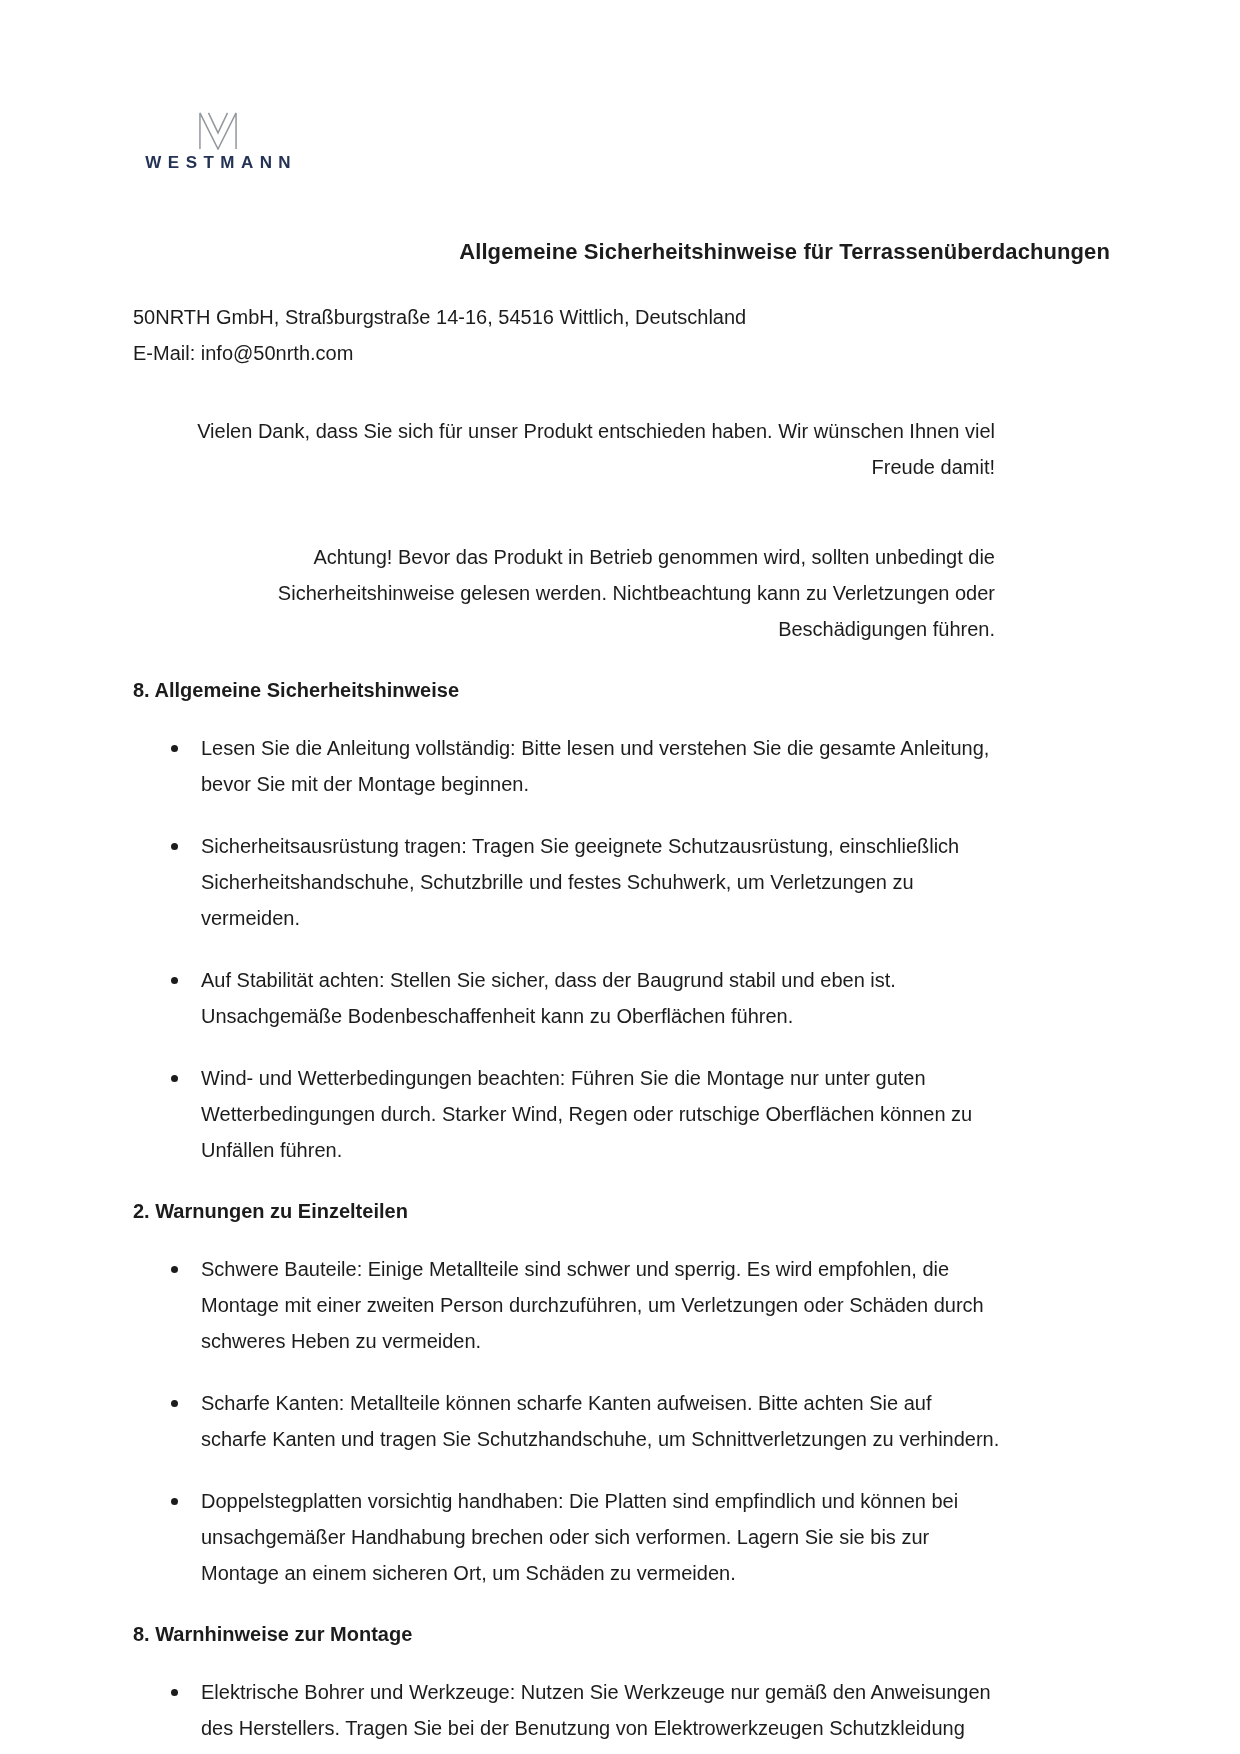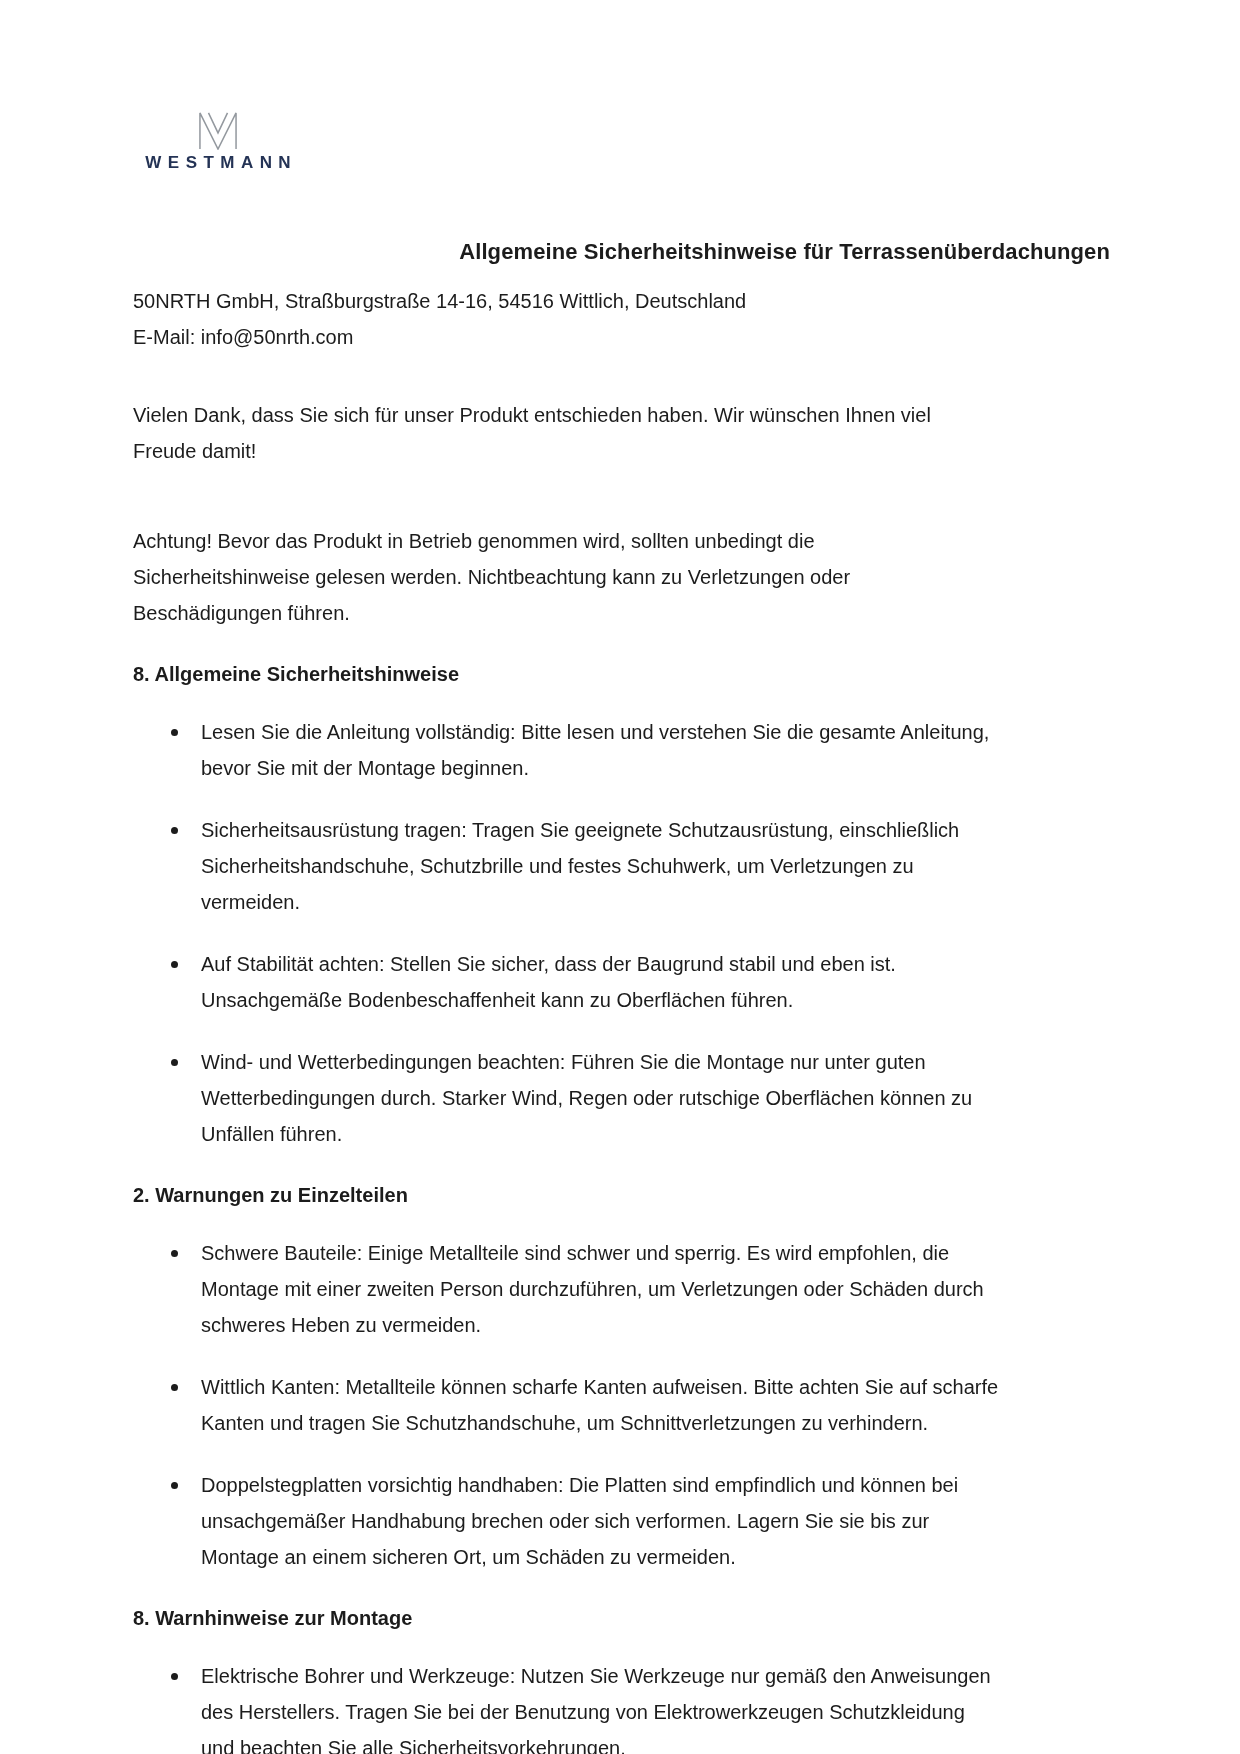--- a/index.html
+++ b/index.html
@@ -42,29 +42,30 @@
 
   
   .doc-title{
     margin-top:66px;
     font-size:22px;
     font-weight:700;
     letter-spacing:0.1px;
     text-align:right;
   }
   .address{
-    margin-top:18px;
+    margin-top:34px;
     font-size:20px;
     line-height:36px;
     max-width:880px;
   }
   .para{
     font-size:20px;
     line-height:36px;
     max-width:862px;
+    text-align:right;
   }
   .intro{margin-top:42px;}
   .notice{margin-top:54px;}
   .section-heading{
     font-size:20px;
     font-weight:700;
     margin-top:32px;
     margin-bottom:28px;
   }
   b.lead{font-weight:400;margin-top:11px;}
@@ -138,21 +139,21 @@
     </ul>
 
     <h2 class="section-heading">2. Warnungen zu Einzelteilen</h2>
     <ul class="bullets">
       <li>
         <span class="dot"></span>
         <p class="itext"><b class="lead">Schwere Bauteile:</b> <span>Einige Metallteile sind schwer und sperrig. Es wird empfohlen, die Montage mit einer zweiten Person durchzuführen, um Verletzungen oder Schäden durch schweres Heben zu vermeiden.</span></p>
       </li>
       <li>
         <span class="dot"></span>
-        <p class="itext"><b class="lead">Wittlich Kanten:</b> <span>Metallteile können scharfe Kanten aufweisen. Bitte achten Sie auf scharfe Kanten und tragen Sie Schutzhandschuhe, um Schnittverletzungen zu verhindern.</span></p>
+        <p class="itext"><b class="lead">Scharfe Kanten:</b> <span>Metallteile können scharfe Kanten aufweisen. Bitte achten Sie auf scharfe Kanten und tragen Sie Schutzhandschuhe, um Schnittverletzungen zu verhindern.</span></p>
       </li>
       <li>
         <span class="dot"></span>
         <p class="itext"><b class="lead">Doppelstegplatten vorsichtig handhaben:</b> <span>Die Platten sind empfindlich und können bei unsachgemäßer Handhabung brechen oder sich verformen. Lagern Sie sie bis zur Montage an einem sicheren Ort, um Schäden zu vermeiden.</span></p>
       </li>
     </ul>
 
     <h2 class="section-heading">8. Warnhinweise zur Montage</h2>
     <ul class="bullets">
       <li>

